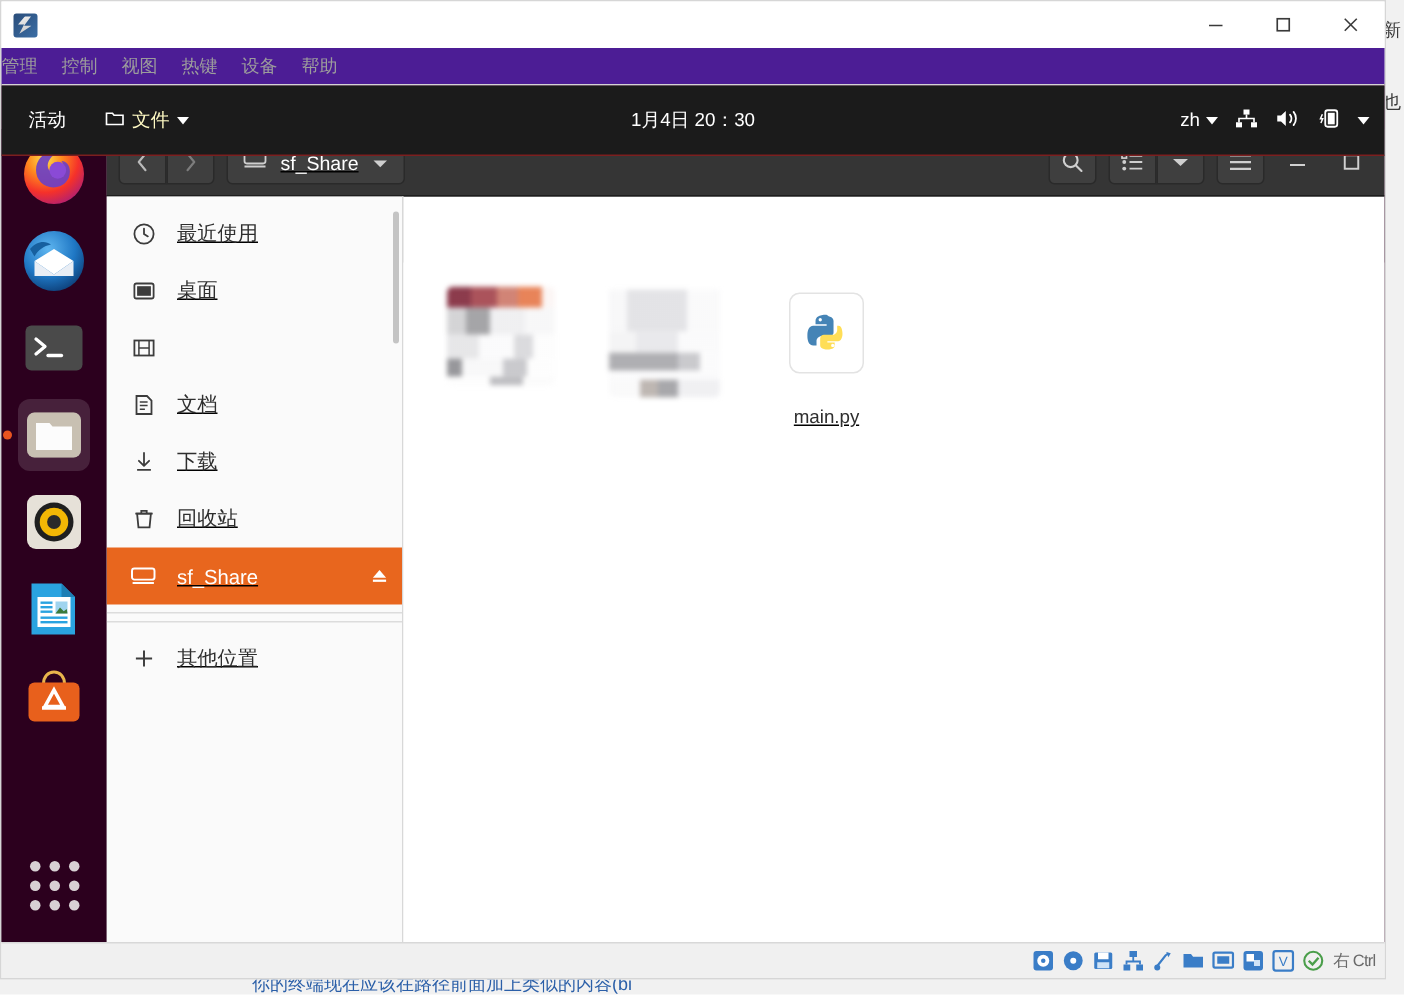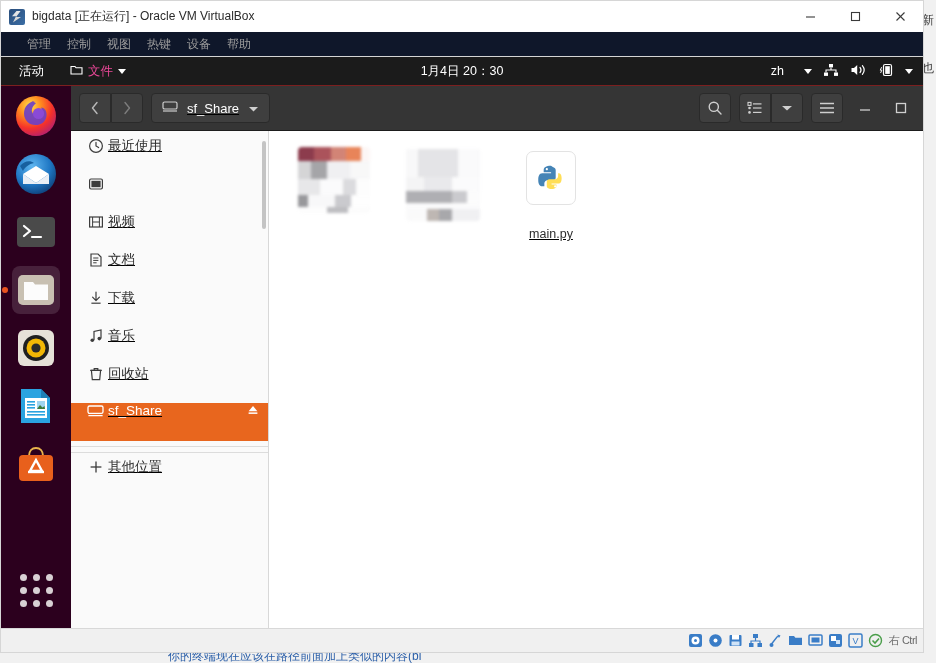--- a/index.html
+++ b/index.html
@@ -61,63 +61,63 @@
     width: 45px; height: 31px;
     display: flex; align-items: center; justify-content: center;
     color: #3a3a3a;
   }
   .win-ctrl svg { display: block; }
   #vbox-win-controls { margin-left: auto; display: flex; }
 
   #vbox-menubar {
     height: 24px; flex: 0 0 24px;
     display: flex; align-items: center;
-    background: #0f172a;
-    padding-left: 26px;
+    background: #4c1d95;
+    padding-left: 0;
     gap: 16px;
   }
   .vbox-menu-item {
     font-size: 12px; color: #9c9c9c;
     white-space: nowrap;
   }
 
   
   #guest-screen {
     flex: 1 1 auto;
     position: relative;
     background: #2c001e;
     overflow: hidden;
     border-top: 1px solid #d4d4d4;
   }
 
   
   #gnome-topbar {
     position: absolute; left: 0; top: 0;
-    width: 100%; height: 29px;
+    width: 100%; height: 47px;
     background: #1b1b1b;
     display: flex; align-items: center;
     color: #ffffff;
     font-size: 12.5px;
     padding: 0 10px;
     border-bottom: 1px solid #7c1f1f;
     z-index: 10;
   }
   #activities-button { padding: 0 8px; color:#ffffff; }
   #files-menu-button {
     display: flex; align-items: center; gap: 5px;
-    margin-left: 18px; color:#ec4899;
+    margin-left: 18px; color:#fef9c3;
   }
   #topbar-clock {
     position: absolute; left: 50%; transform: translateX(-50%);
     color: #ffffff; font-size: 12.5px; white-space: nowrap;
   }
   #topbar-right {
     margin-left: auto; display: flex; align-items: center; gap: 11px;
   }
-  #lang-indicator { display:flex; align-items:center; gap:20px; font-size:12.5px;}
+  #lang-indicator { display:flex; align-items:center; gap:4px; font-size:12.5px;}
   .tri-down {
     width:0;height:0;border-left:4px solid transparent;
     border-right:4px solid transparent;border-top:5px solid #ffffff;
   }
 
   
   #gnome-dock {
     position: absolute; left: 0; top: 29px; bottom: 0;
     width: 70px;
     background: rgba(44,0,30,0.92);
@@ -193,23 +193,23 @@
   #places-sidebar {
     width: 198px; flex: 0 0 198px;
     background: #fafafa;
     border-right: 1px solid #d8d8d8;
     overflow: hidden;
     padding-top: 6px;
     position: relative;
   }
   .place-row {
     height: 38px;
-    display: flex; align-items: flex-start;
+    display: flex; align-items: center;
     padding: 0 8px 0 16px;
-    gap: 4px;
+    gap: 14px;
     color: #2e2e2e;
     font-size: 13.5px;
     white-space: nowrap;
   }
   .place-row.selected { background: #e8661e; color: #ffffff; }
   .place-row .place-icon { width: 17px; height: 17px; flex:0 0 17px; display:flex; align-items:center; justify-content:center; }
   .place-row .place-label { flex: 1 1 auto; overflow:hidden; text-overflow: ellipsis; }
   .eject-plain { width: 14px; height: 14px; flex:0 0 14px; }
   .eject-circle {
     width: 24px; height: 24px; flex:0 0 24px; border-radius:50%;
@@ -223,20 +223,21 @@
 
   
   #file-view {
     flex: 1 1 auto;
     background: #ffffff;
     position: relative;
     padding: 14px 0 0 14px;
     display: flex;
     gap: 4px;
     align-items: flex-start;
+    margin-top: 44px;
   }
   .file-item {
     width: 104px;
     display:flex; flex-direction:column; align-items:center;
     padding-top: 2px;
   }
   .file-thumb { width: 74px; height: 74px; position: relative; }
   .file-name {
     margin-top: 6px; font-size: 12.5px; color:#2e2e2e;
     text-align:center; max-width:100px; overflow:hidden; white-space:nowrap;
@@ -293,21 +294,20 @@
 <div id="desktop-bg">
   <div class="bg-text" id="bg-text-right-1">新</div>
   <div class="bg-text" id="bg-text-right-2">也</div>
   <div class="bg-text" id="bg-text-bottom">你的终端现在应该在路径前面加上类似的内容(bi</div>
 </div>
 
 <div id="vbox-window">
 
   <div id="vbox-titlebar">
     <div id="vbox-app-icon"></div>
-    <div id="vbox-title-text">bigdata [正在运行] - Oracle VM VirtualBox</div>
     <div id="vbox-win-controls">
       <div class="win-ctrl">
         <svg width="13" height="13" viewBox="0 0 13 13">
             <line x1="2" y1="7" x2="11" y2="7" stroke="#3a3a3a" stroke-width="1.1"></line>
           </svg>
       </div>
       <div class="win-ctrl">
         <svg width="13" height="13" viewBox="0 0 13 13">
             <rect x="2.5" y="2.5" width="8" height="8" fill="none" stroke="#3a3a3a" stroke-width="1.1"></rect>
           </svg>
@@ -567,32 +567,32 @@
 
 
 
           <div class="place-row">
             <span class="place-icon">
               <svg width="16" height="16" viewBox="0 0 16 16">
                   <rect x="1.6" y="3" width="12.8" height="10" rx="1.4" fill="none" stroke="#3c3c3c" stroke-width="1.2"></rect>
                   <rect x="3.4" y="4.8" width="9.2" height="6.4" fill="#3c3c3c"></rect>
                 </svg>
             </span>
+            <span class="place-label">桌面</span>
           </div>
 
           <div class="place-row">
             <span class="place-icon">
               <svg width="16" height="16" viewBox="0 0 16 16">
                   <rect x="1.6" y="3" width="12.8" height="10" fill="none" stroke="#3c3c3c" stroke-width="1.2"></rect>
                   <line x1="4.6" y1="3" x2="4.6" y2="13" stroke="#3c3c3c" stroke-width="1"></line>
                   <line x1="11.4" y1="3" x2="11.4" y2="13" stroke="#3c3c3c" stroke-width="1"></line>
                   <line x1="4.6" y1="8" x2="11.4" y2="8" stroke="#3c3c3c" stroke-width="1"></line>
                 </svg>
             </span>
-            <span class="place-label">视频</span>
           </div>
 
 
           <div class="place-row">
             <span class="place-icon">
               <svg width="16" height="16" viewBox="0 0 16 16">
                   <path d="M3 2h7l3 3v9H3z" fill="none" stroke="#3c3c3c" stroke-width="1.2"></path>
                   <line x1="5.2" y1="6" x2="10.4" y2="6" stroke="#3c3c3c" stroke-width="1"></line>
                   <line x1="5.2" y1="8.4" x2="10.4" y2="8.4" stroke="#3c3c3c" stroke-width="1"></line>
                   <line x1="5.2" y1="10.8" x2="8.6" y2="10.8" stroke="#3c3c3c" stroke-width="1"></line>
@@ -604,30 +604,20 @@
           <div class="place-row">
             <span class="place-icon">
               <svg width="16" height="16" viewBox="0 0 16 16">
                   <path d="M8 2v8M4.6 7.2L8 10.6l3.4-3.4" fill="none" stroke="#3c3c3c" stroke-width="1.2" stroke-linecap="round" stroke-linejoin="round"></path>
                   <line x1="3.4" y1="13.2" x2="12.6" y2="13.2" stroke="#3c3c3c" stroke-width="1.2"></line>
                 </svg>
             </span>
             <span class="place-label">下载</span>
           </div>
 
-          <div class="place-row">
-            <span class="place-icon">
-              <svg width="16" height="16" viewBox="0 0 16 16">
-                  <path d="M6 12V3.4l7-1.4v8.6" fill="none" stroke="#3c3c3c" stroke-width="1.2"></path>
-                  <circle cx="4.3" cy="12.2" r="1.8" fill="#3c3c3c"></circle>
-                  <circle cx="11.3" cy="10.6" r="1.8" fill="#3c3c3c"></circle>
-                </svg>
-            </span>
-            <span class="place-label">音乐</span>
-          </div>
 
           <div class="place-row">
             <span class="place-icon">
               <svg width="16" height="16" viewBox="0 0 16 16">
                   <path d="M3.4 4.4h9.2l-.9 9.2H4.3z" fill="none" stroke="#3c3c3c" stroke-width="1.2"></path>
                   <line x1="2.2" y1="4.4" x2="13.8" y2="4.4" stroke="#3c3c3c" stroke-width="1.2"></line>
                   <path d="M6.2 4.4V2.6h3.6v1.8" fill="none" stroke="#3c3c3c" stroke-width="1.2"></path>
                 </svg>
             </span>
             <span class="place-label">回收站</span>

